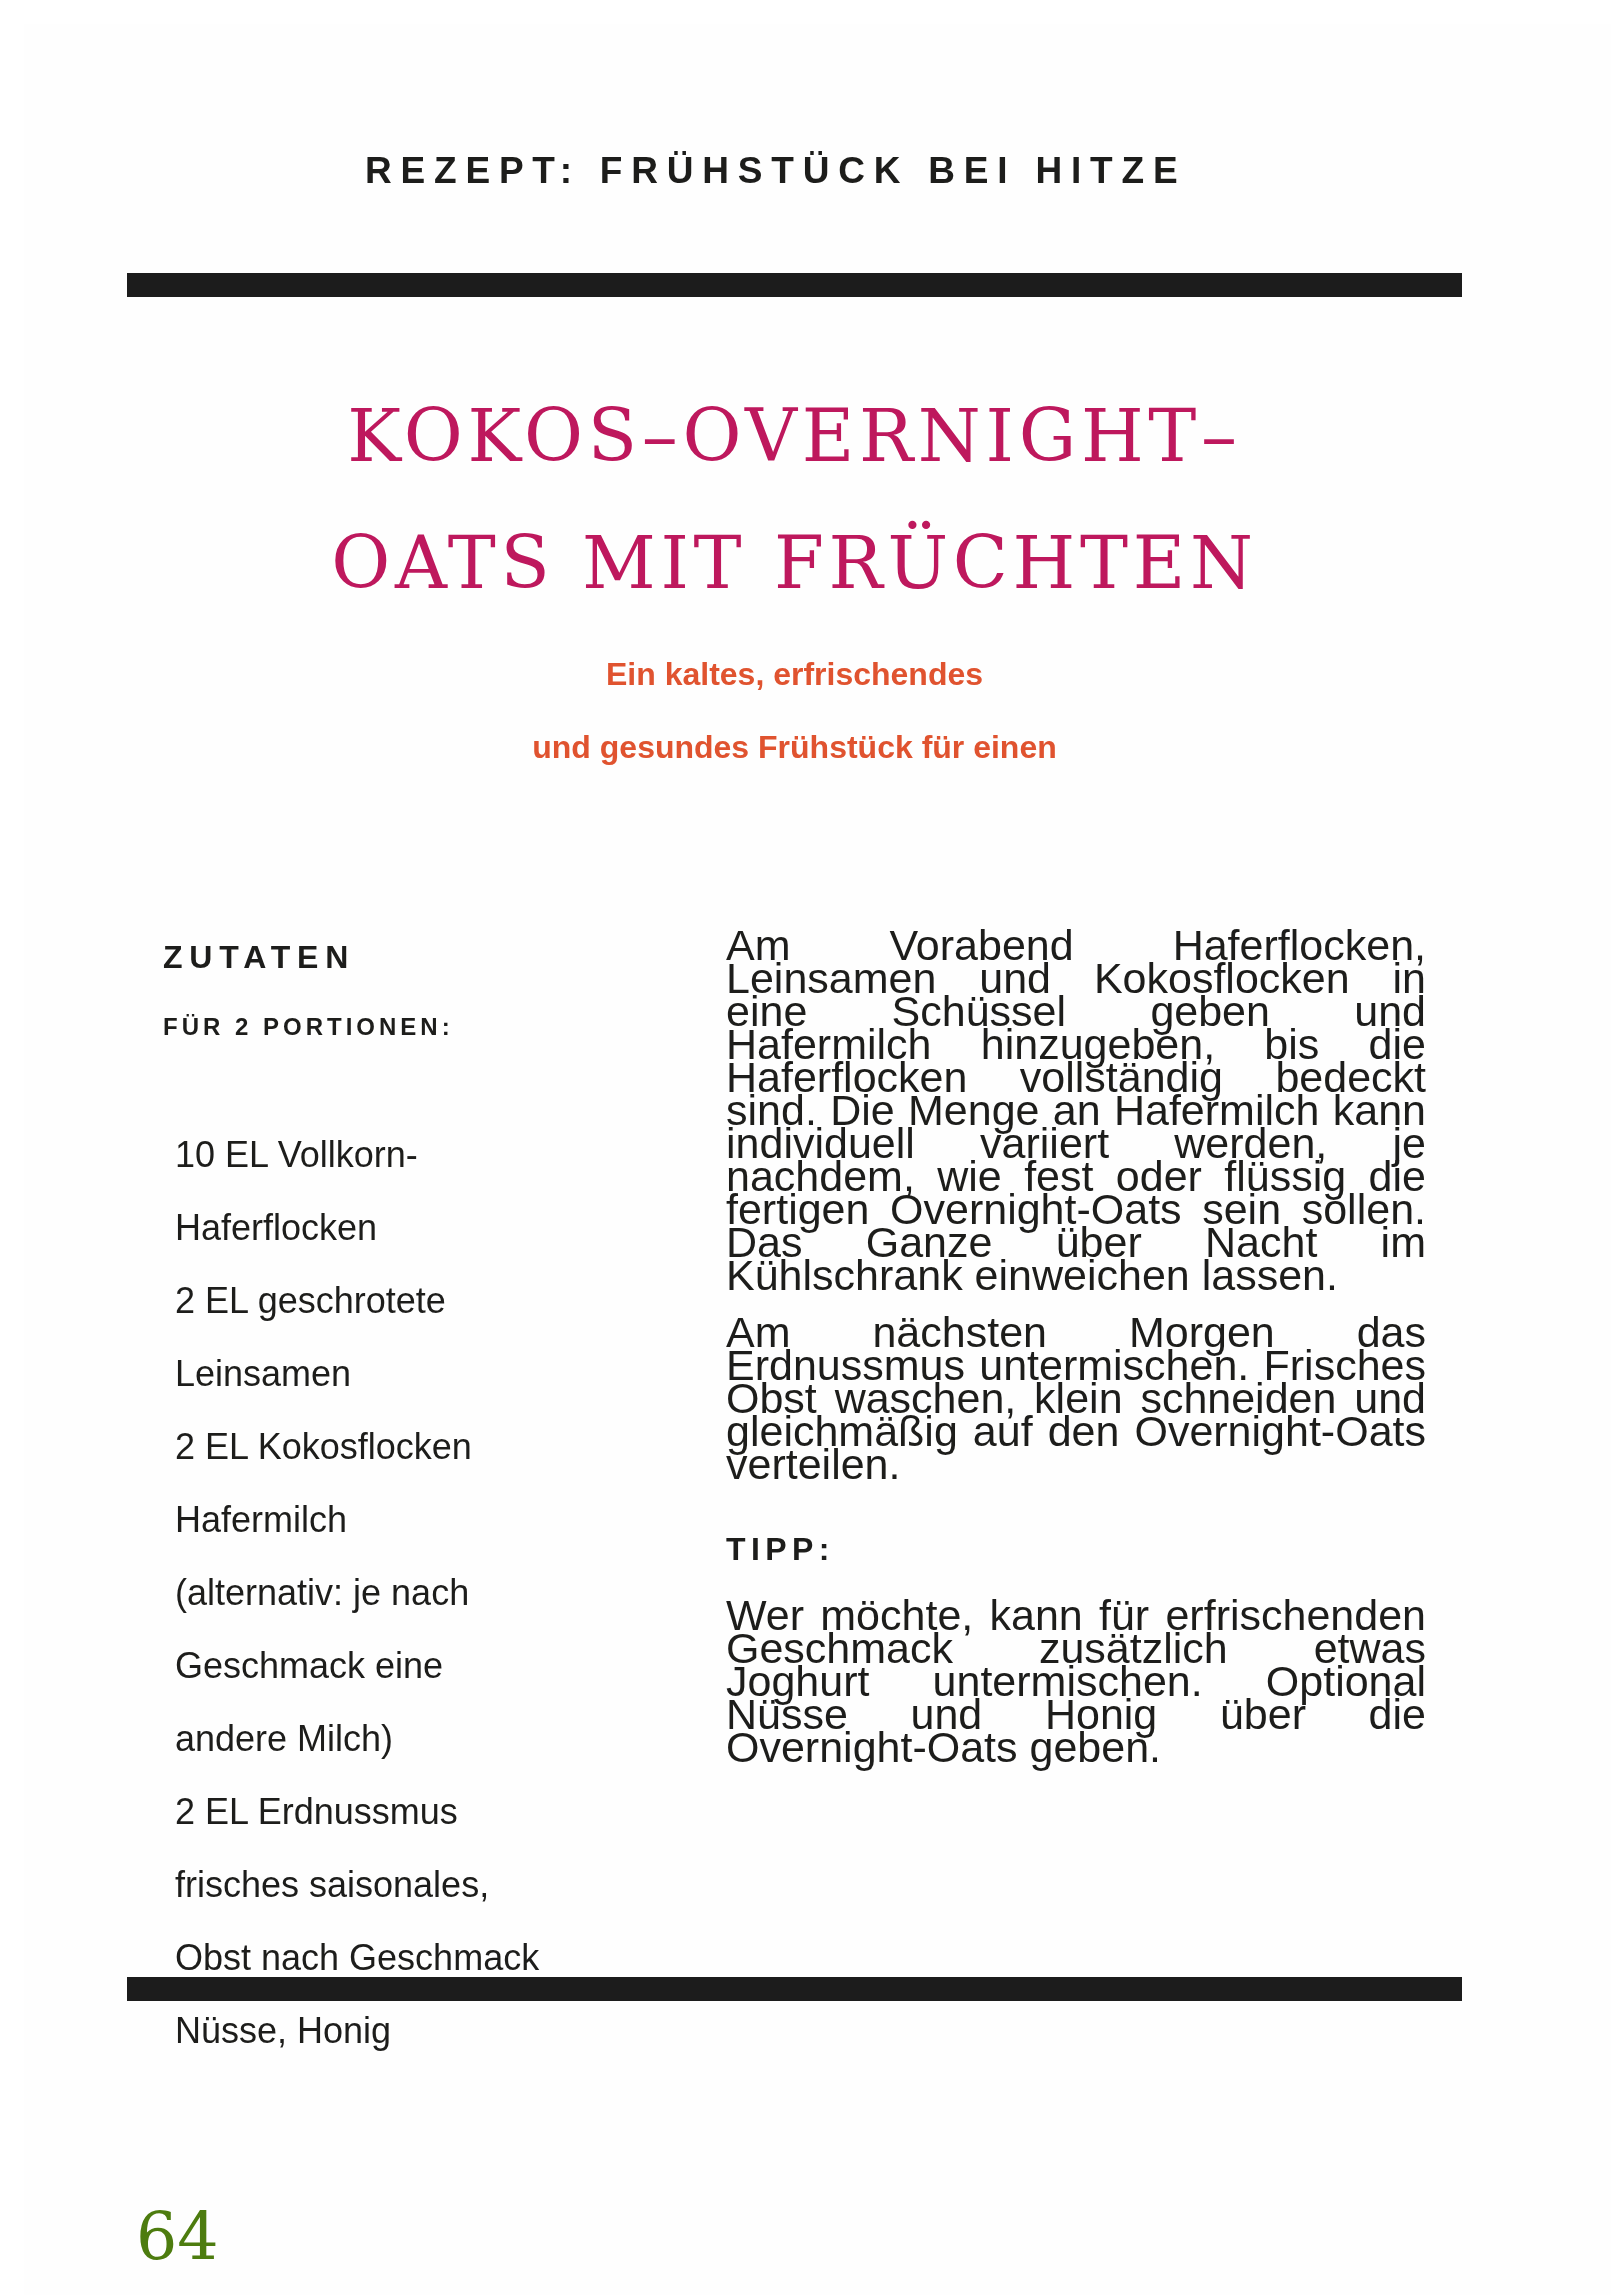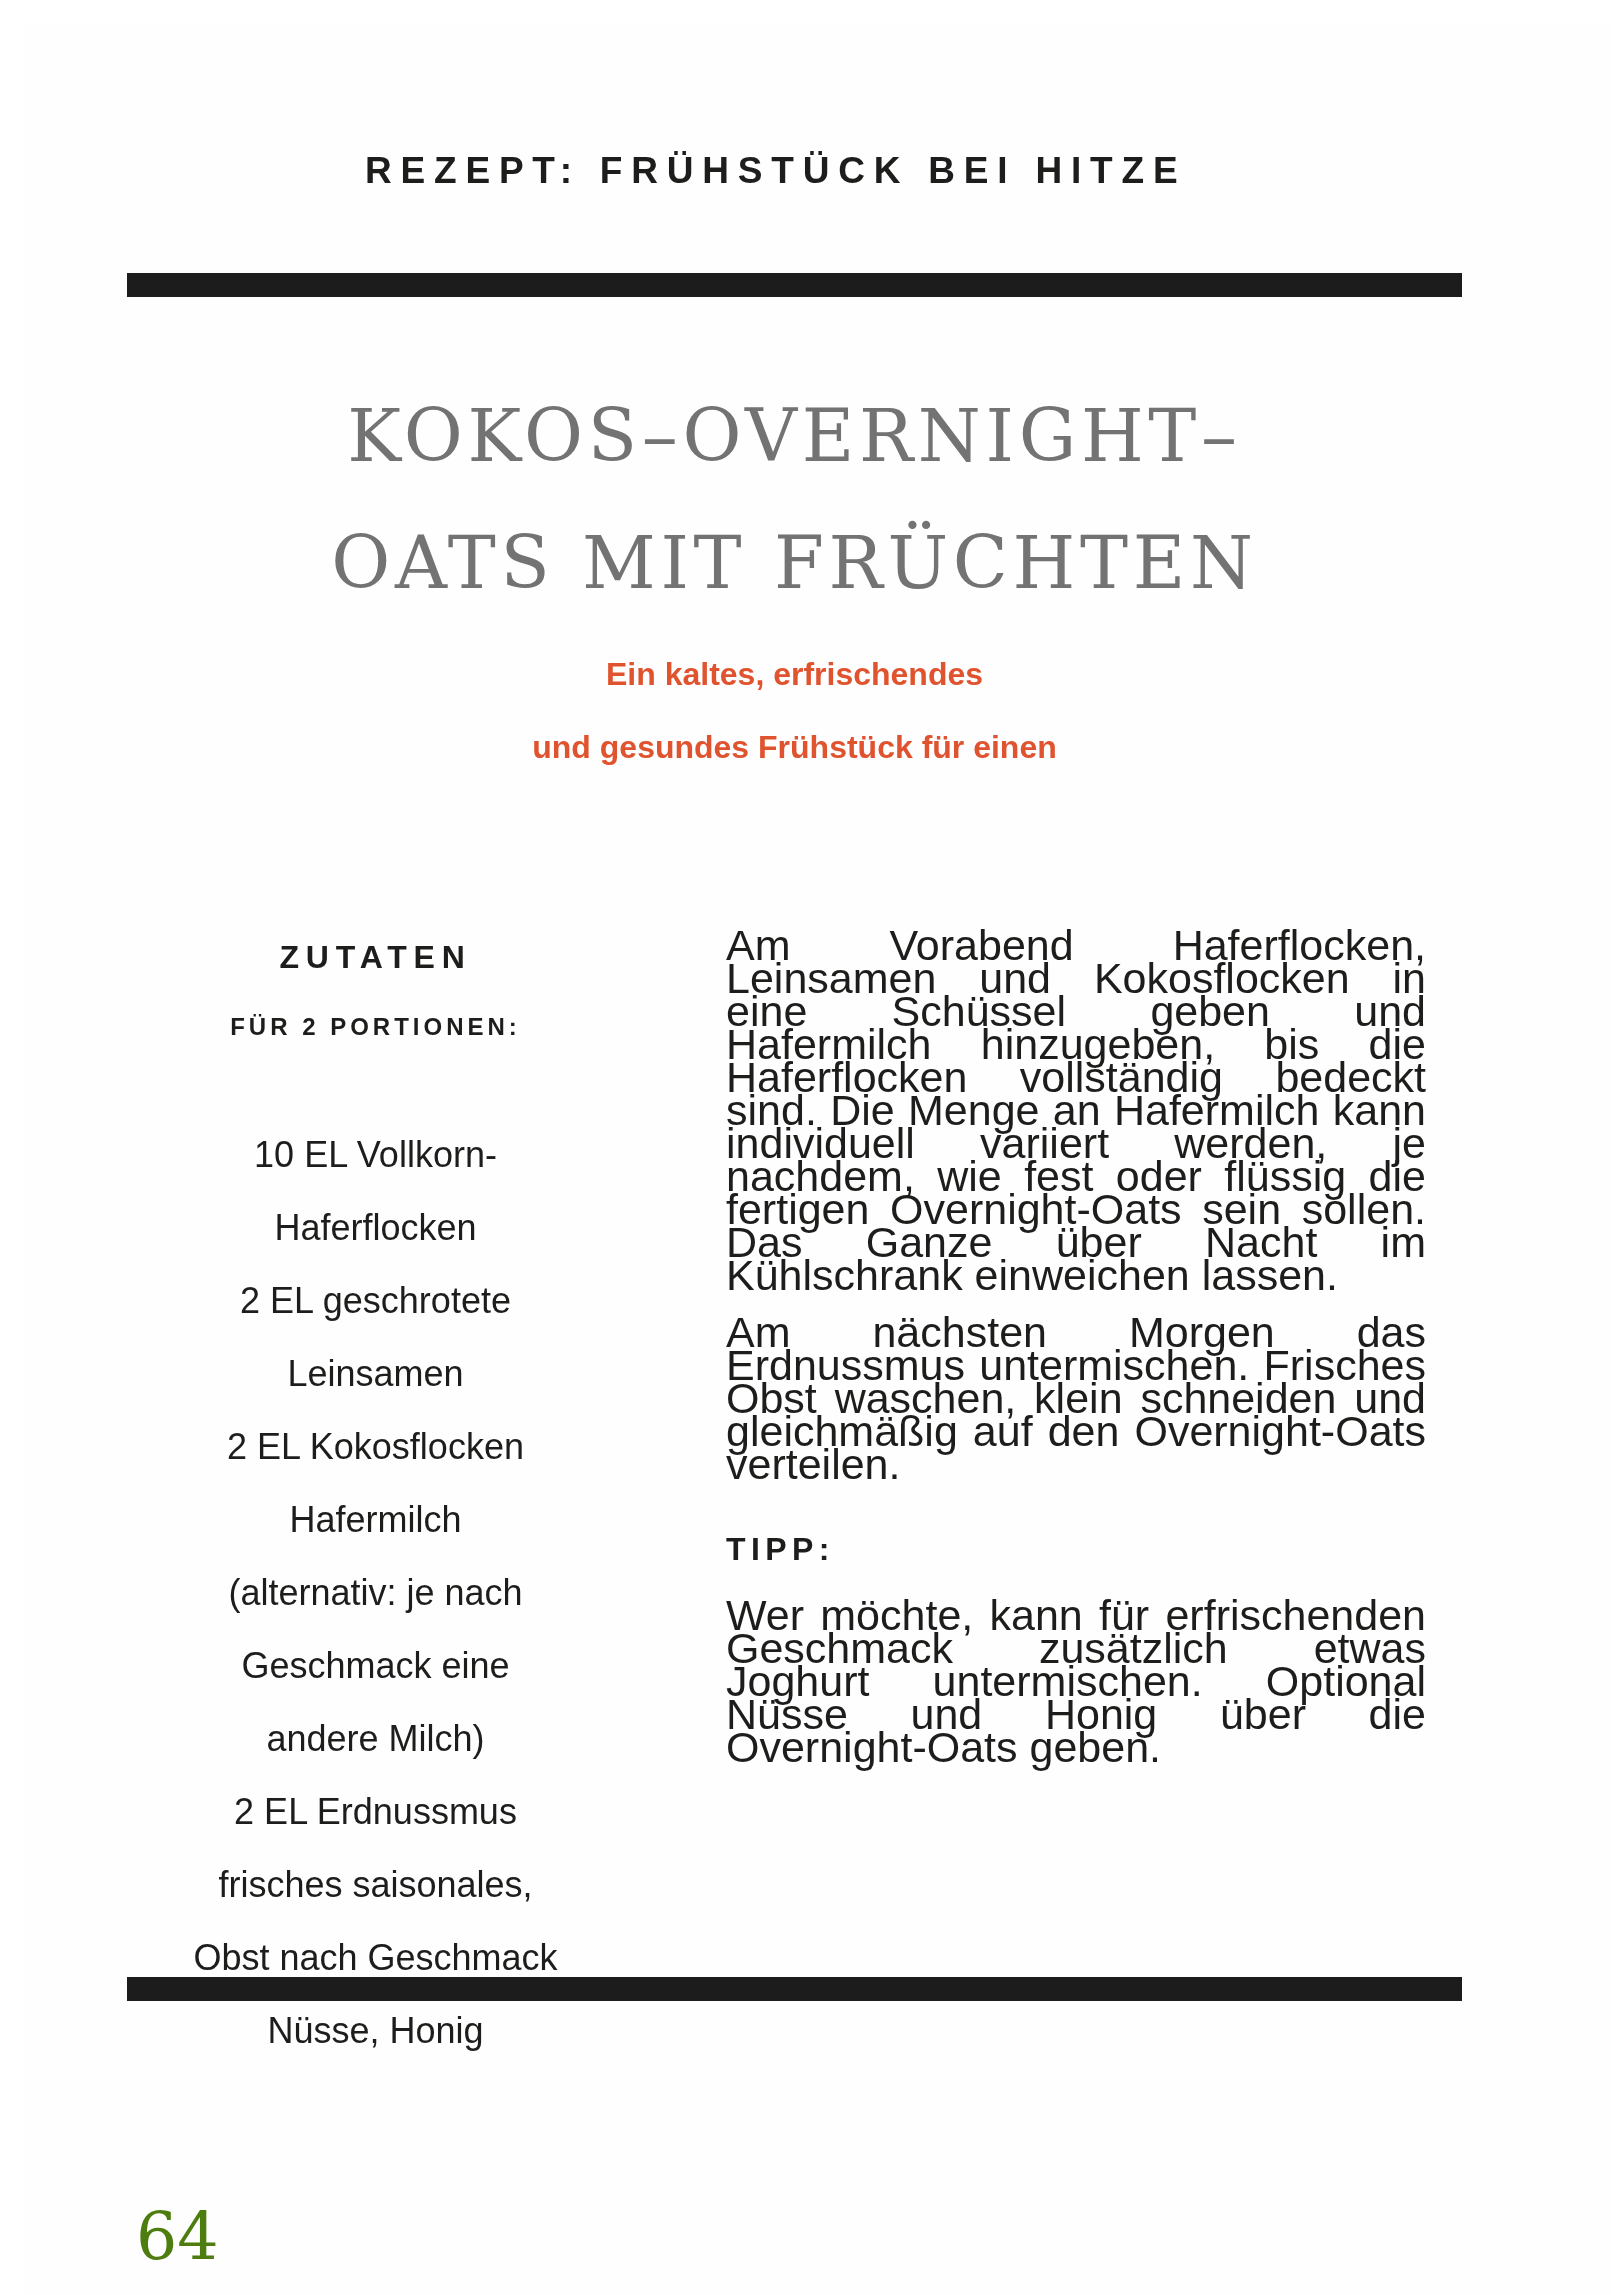--- a/index.html
+++ b/index.html
@@ -40,21 +40,21 @@
     position: absolute;
     top: 337px;
     left: 103px;
     width: 1335px;
     text-align: center;
     font-family: "DejaVu Serif", "Liberation Serif", serif;
     font-weight: 400;
     font-size: 72px;
     line-height: 103px;
     letter-spacing: 4.7px;
-    color: #737373;
+    color: #be185d;
   }
   .title .title-line { display: block; }
   .subtitle {
     position: absolute;
     top: 602px;
     left: 103px;
     width: 1335px;
     text-align: center;
     color: var(--accent);
     font-weight: bold;
@@ -64,21 +64,21 @@
   .columns {
     position: absolute;
     top: 869px;
     left: 103px;
     width: 1335px;
     display: flex;
     align-items: flex-start;
   }
   .col-left {
     width: 473px;
-    text-align: center;
+    text-align: left;
   }
   .ing-heading {
     margin-top: 9.5px;
     font-size: 32px;
     font-weight: bold;
     letter-spacing: 6.8px;
   }
   .ing-subheading {
     margin-top: 13.5px;
     font-size: 24px;

